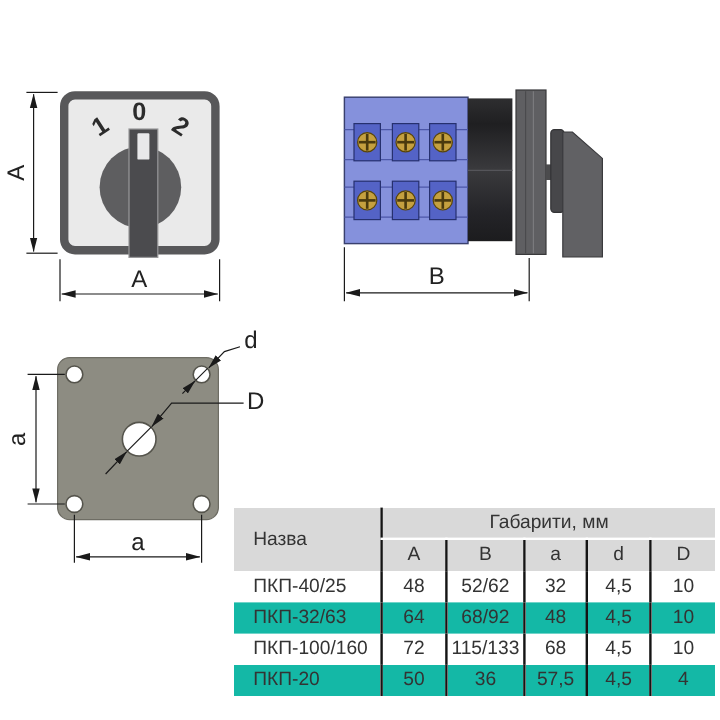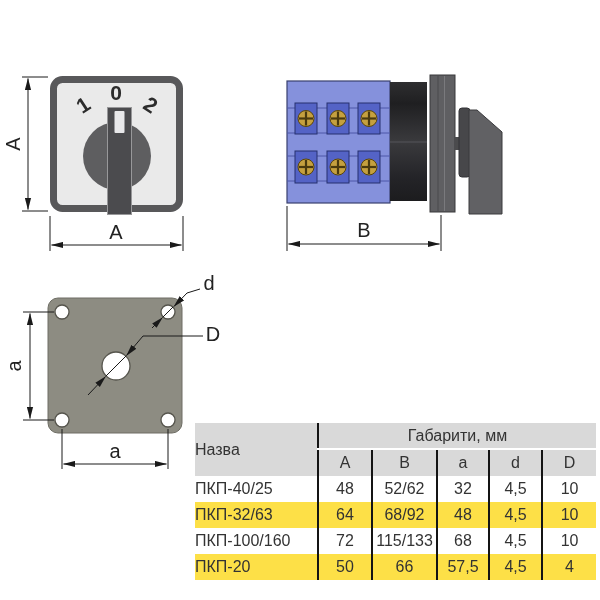--- a/index.html
+++ b/index.html
@@ -20,22 +20,22 @@
     font-family:"Liberation Sans", sans-serif; font-size:16px; color:#333;
   }
   .dim-table th, .dim-table td {
     font-weight:normal; padding:0; text-align:center; vertical-align:middle;
     white-space:nowrap; overflow:hidden;
   }
   .dim-table tr.h1 { height:26px; }
   .dim-table tr.h2 { height:27px; }
   .dim-table tbody tr { height:26px; }
   .dim-table thead th { background:#d9d9d9; }
-  .dim-table tbody tr.stripe td { background:#fde047; }
-  .dim-table .name-cell { text-align:left; padding-left:0; }
+  .dim-table tbody tr.stripe td { background:#14b8a6; }
+  .dim-table .name-cell { text-align:left; padding-left:16px; }
   .dim-table .vline { border-left:2px solid #141414; }
   .dim-table th.group-h { border-bottom:2px solid #ffffff; }
 </style>
 </head>
 <body>
 
 <div class="stage">
 
   <svg width="600" height="600" viewBox="0 0 600 600">
     <defs>
@@ -222,20 +222,20 @@
         <td class="name-cell">ПКП-100/160</td>
         <td class="vline">72</td>
         <td class="vline">115/133</td>
         <td class="vline">68</td>
         <td class="vline">4,5</td>
         <td class="vline">10</td>
       </tr>
       <tr class="stripe">
         <td class="name-cell">ПКП-20</td>
         <td class="vline">50</td>
-        <td class="vline">66</td>
+        <td class="vline">36</td>
         <td class="vline">57,5</td>
         <td class="vline">4,5</td>
         <td class="vline">4</td>
       </tr>
     </tbody>
   </table>
 </div>
 
 </body></html>

